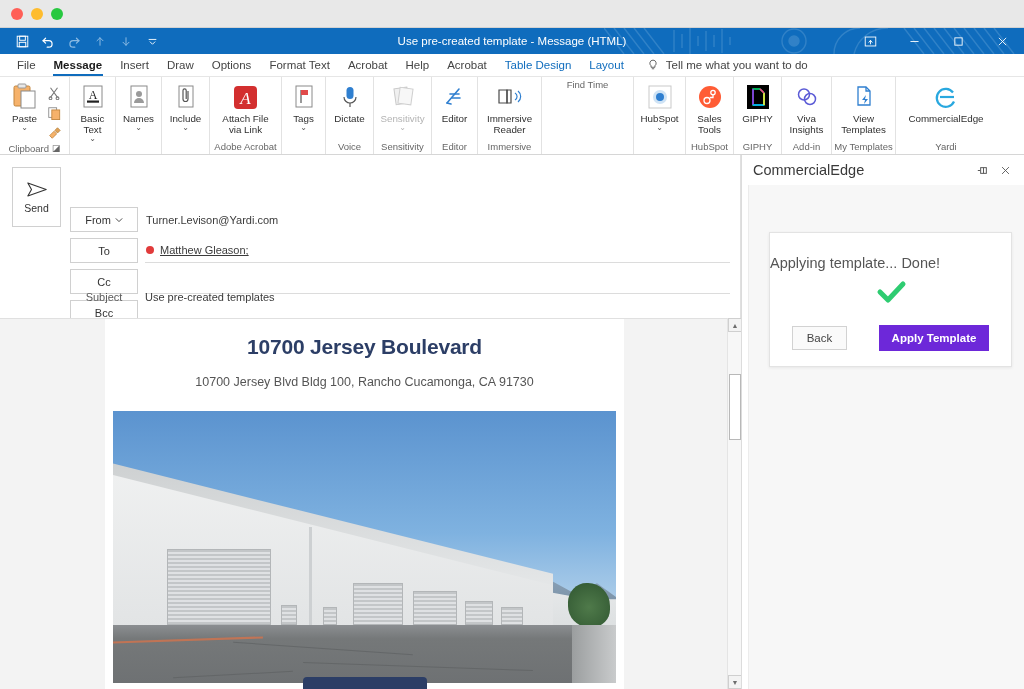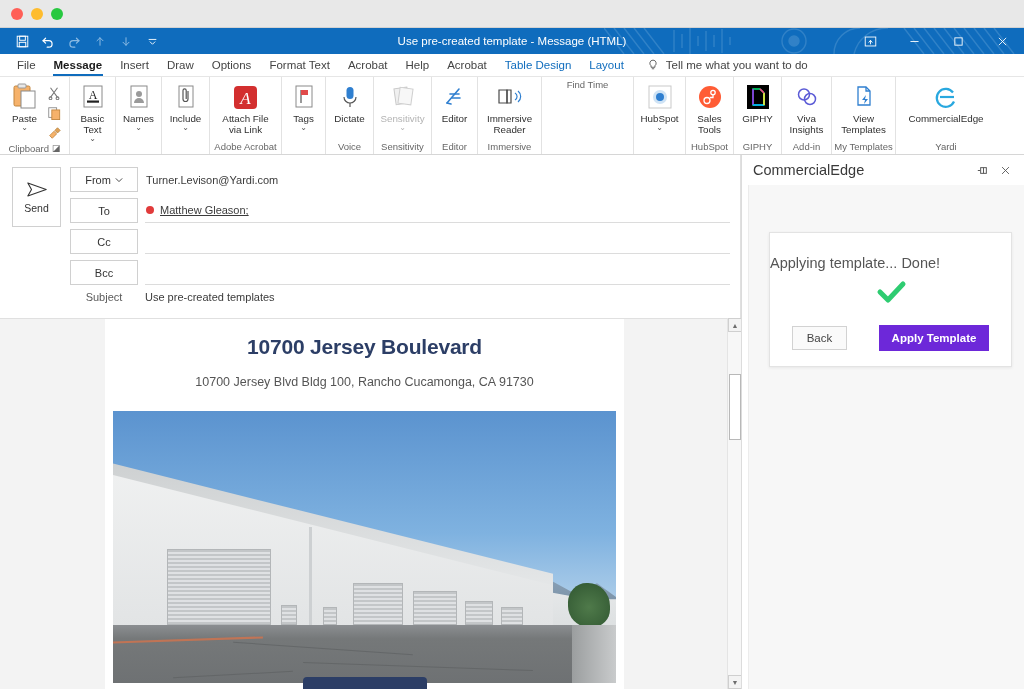--- a/index.html
+++ b/index.html
@@ -95,21 +95,21 @@
   .compose {
     position: absolute; left: 0; top: 155px; width: 741px; height: 163px;
     background: #fff; border-right: 1px solid #e0e0e0;
   }
   .send-col { position: absolute; left: 12px; top: 12px; width: 49px; height: 60px; }
   .send-btn {
     width: 49px; height: 60px; border: 1px solid #d0d0d0; background: #fff;
     display: flex; flex-direction: column; align-items: center; justify-content: center; gap: 4px;
   }
   .send-btn .lb { font-size: 10.5px; color: #333; }
-  .field-row { position: absolute; left: 70px; display: flex; align-items: flex-start; }
+  .field-row { position: absolute; left: 70px; display: flex; align-items: flex-start; margin-top: 40px; }
   .fbtn {
     width: 68px; height: 25px; border: 1px solid #d0d0d0; background: #fff;
     display: flex; align-items: center; justify-content: center; gap: 4px;
     font-size: 11px; color: #333;
   }
   .fval {
     margin-left: 7px; width: 585px; height: 25px; display: flex; align-items: center;
     border-bottom: 1px solid #dcdcdc; font-size: 11px; color: #3b3b3b; padding-left: 1px;
   }
   .presence { width: 8px; height: 8px; border-radius: 50%; background: #e13b3b; margin-right: 6px; flex: none; }

